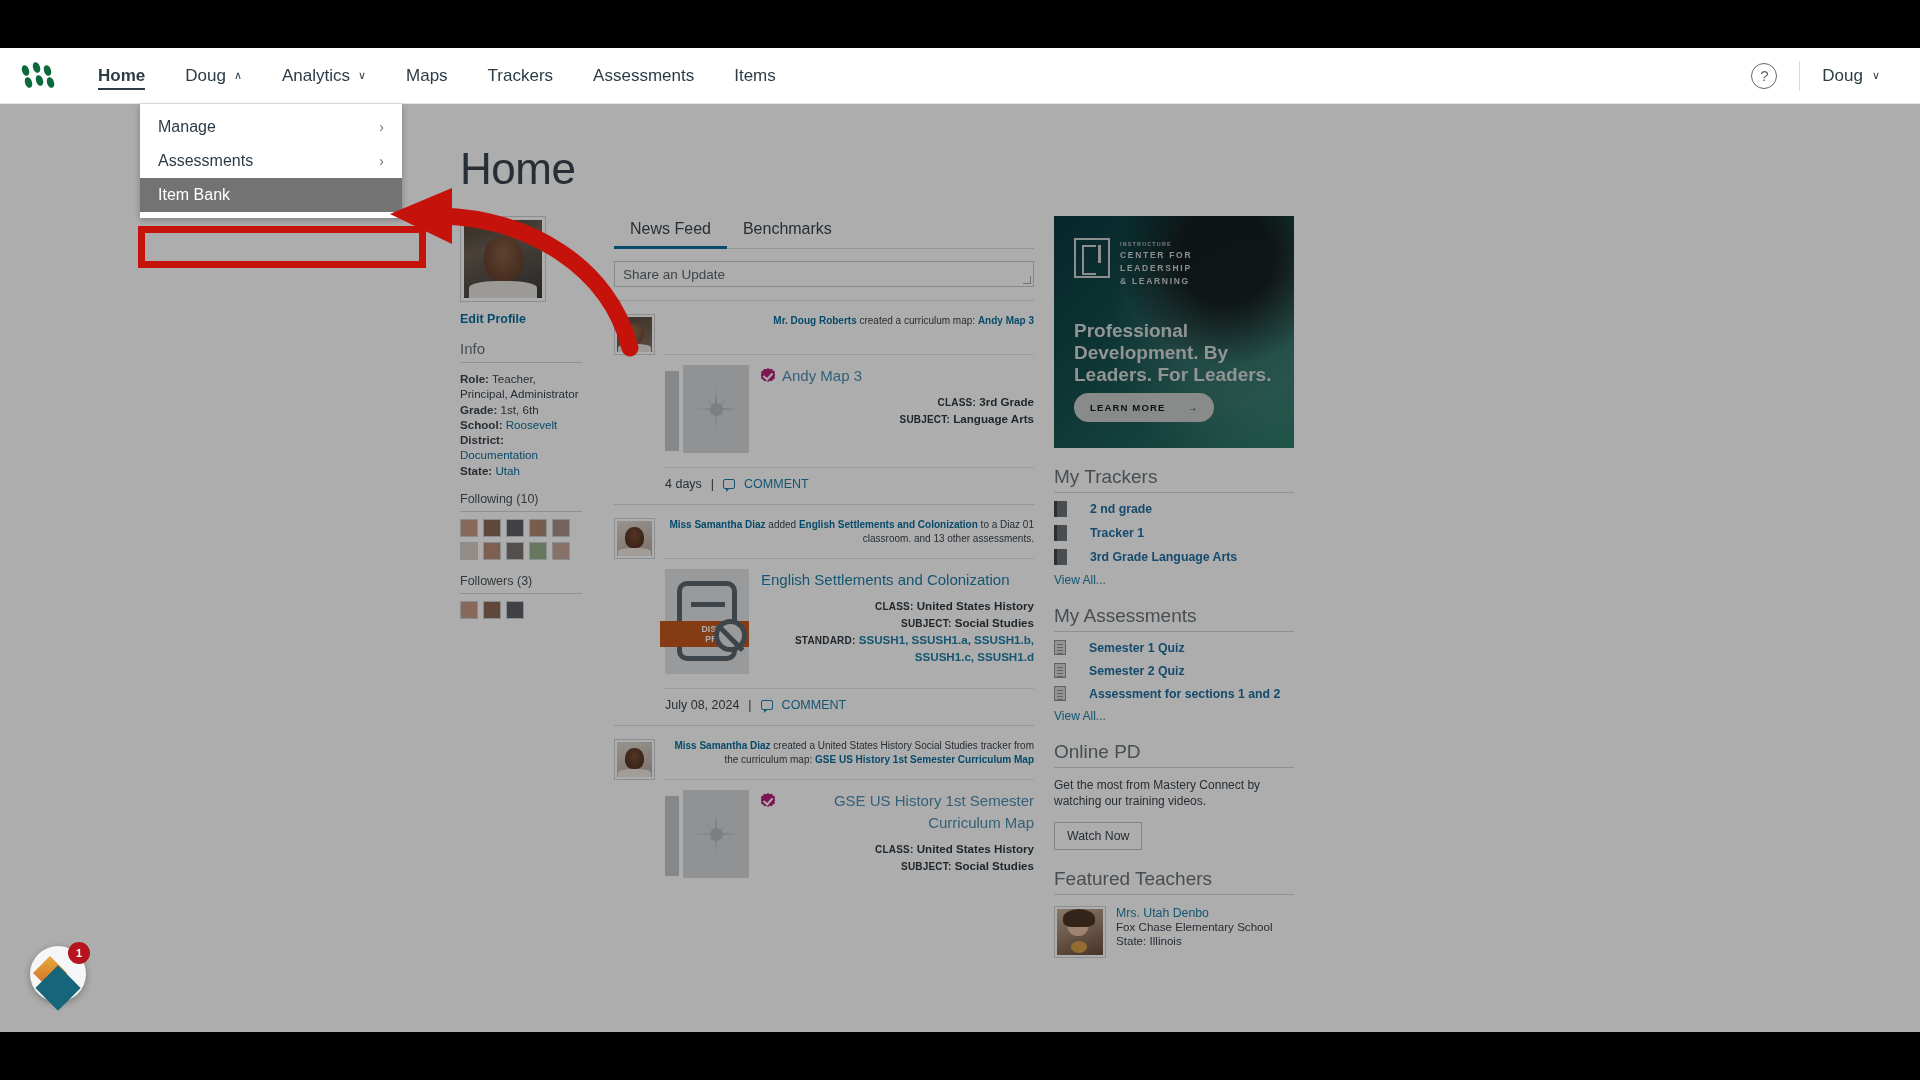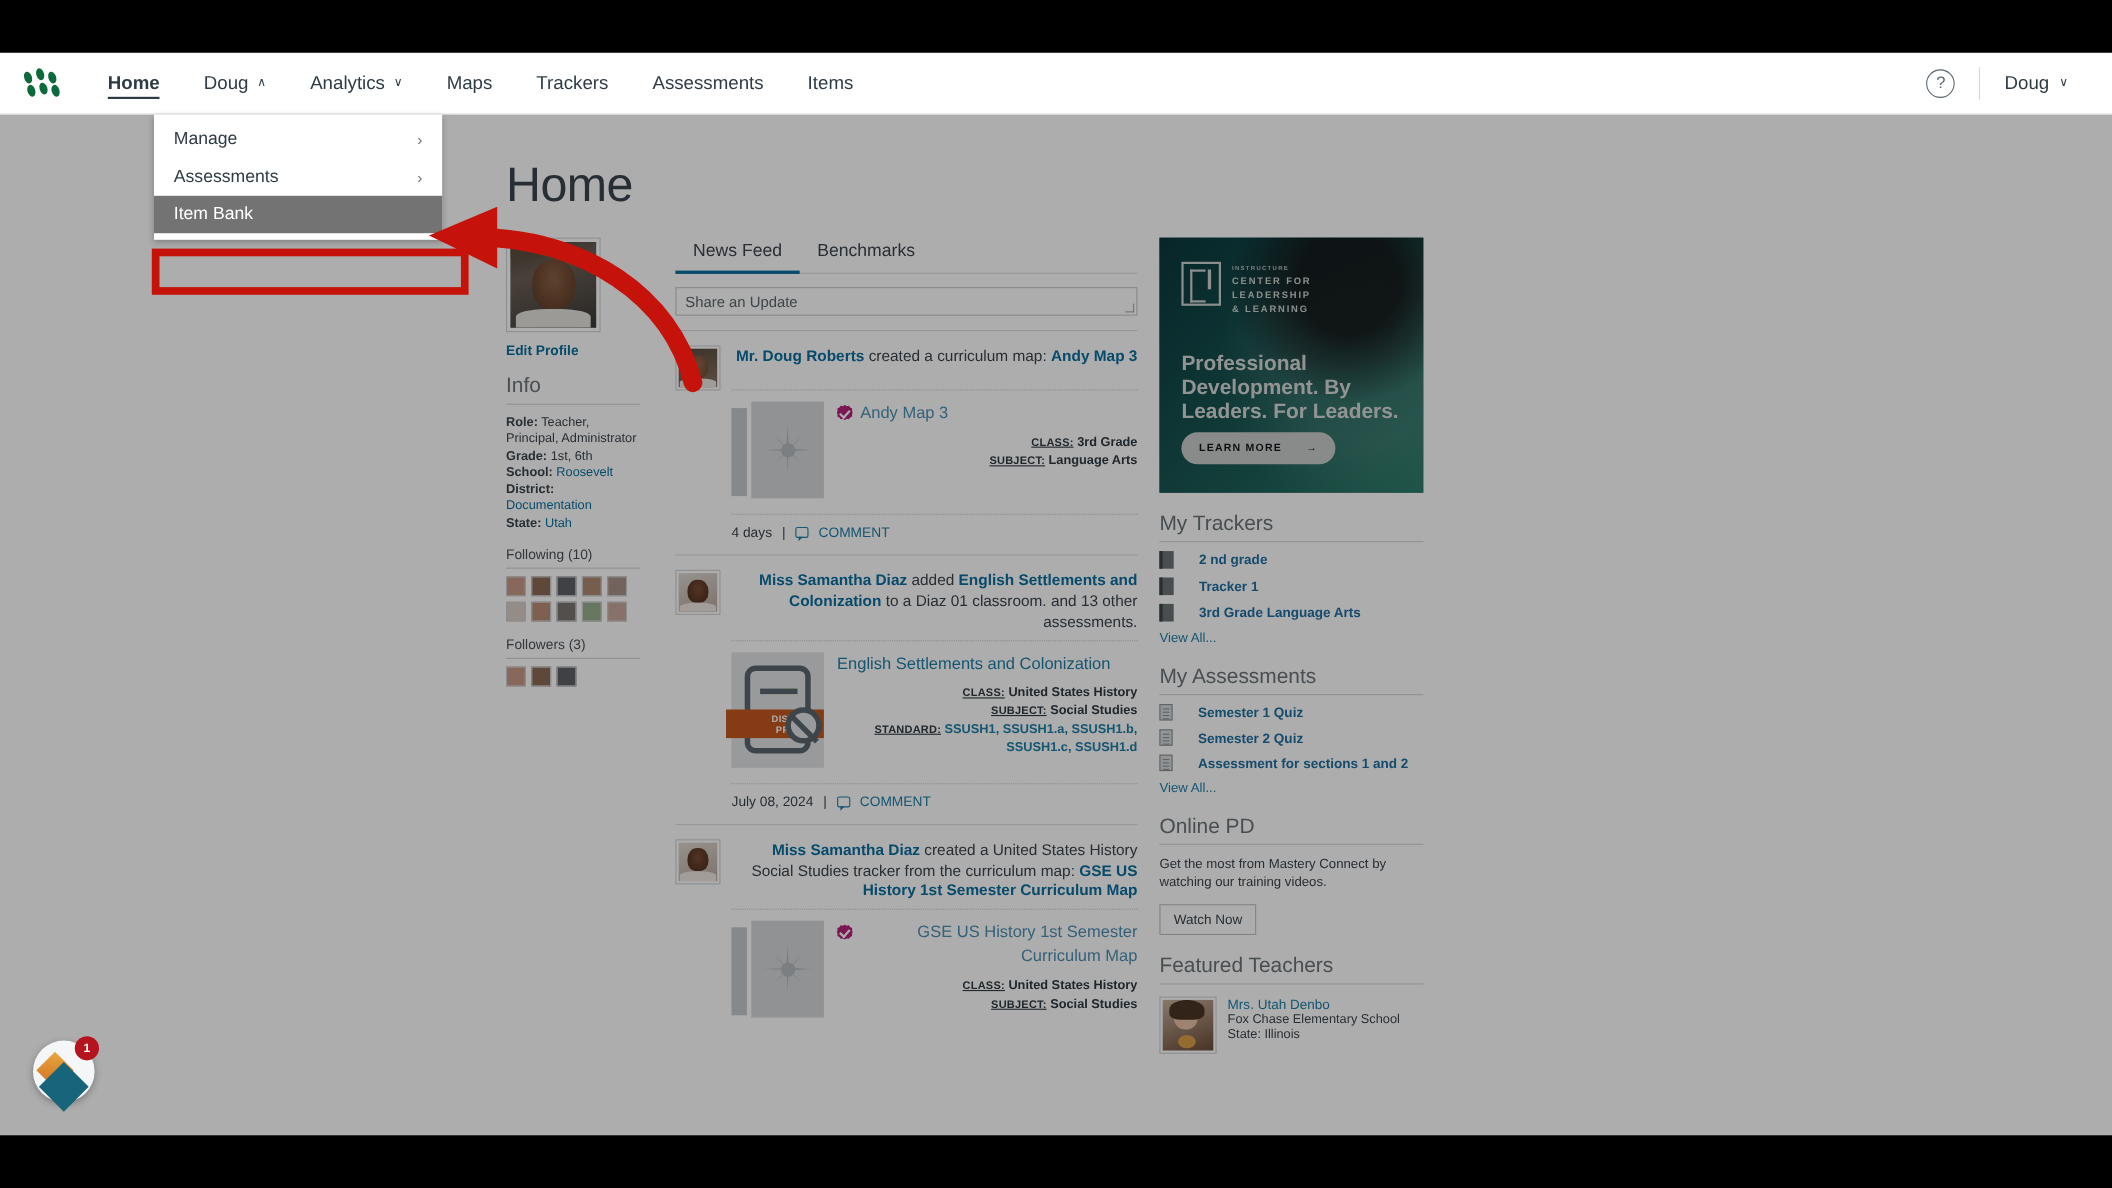--- a/index.html
+++ b/index.html
@@ -101,21 +101,21 @@
   .avatar-big .ph .face {
      position:absolute; left:26%; top:20%; width:50%; height:58%; border-radius:46% 46% 42% 42%;
      background: radial-gradient(ellipse at 50% 40%, #8a6247 0%, #6b452f 70%, #523423 100%);
   }
   .avatar-big .ph .shirt {
      position:absolute; left:6%; bottom:0; width:88%; height:22%; background:#e6e3de; border-radius: 40% 40% 0 0;
   }
   .avatar-big .ph .shelf { position:absolute; left:0; top:8%; width:34%; height:10%; background:#5d4e3e; }
   .edit-profile { color:#0a6f9e; font-size: 12.5px; font-weight: bold; margin-top: 10px; display:block;}
   .sec-head {
-    font-size: 19px; color:#6a7479; font-weight:300; margin-top: 14px;
+    font-size: 15px; color:#6a7479; font-weight:300; margin-top: 14px;
     padding-bottom: 5px; border-bottom: 1px solid #d3d6d8;
   }
   .info-list { font-size: 11.6px; color:#3b454e; line-height: 1.32; margin-top: 8px; }
   .info-list b { font-weight: bold; }
   .info-list a { color:#0a6f9e; text-decoration:none;}
   .follow-head { color:#0a6f9e; font-size:12.5px; font-weight:bold; margin-top:14px; }
   .follow-head span { color:#4b5359; font-weight:normal; }
   .hr-thin { border-top:1px solid #d3d6d8; margin-top: 5px; }
   .thumbs { display:flex; flex-wrap: wrap; gap: 5px; margin-top: 7px; }
   .th { width: 18px; height: 18px; border:1px solid #cdd1d4; background:#b9a79a; }
@@ -137,21 +137,21 @@
   .post-head { display:flex; gap: 10px; }
   .post-av { width:41px; height:41px; flex:0 0 41px; border:1px solid #cfd3d6; padding:2px; background:#fff; }
   .post-av .inner { width:100%; height:100%; background:linear-gradient(160deg,#55493d,#8a7260); position:relative; overflow:hidden;}
   .post-av .inner .f { position:absolute; left:24%; top:16%; width:52%; height:60%; border-radius:46%;
       background: radial-gradient(ellipse at 50% 40%, #946a4c,#6b452f); }
   .post-av .inner .s { position:absolute; left:4%; bottom:0; width:92%; height:24%; background:#e9e6e1; border-radius:45% 45% 0 0;}
   .post-av.f2 .inner { background:linear-gradient(160deg,#ded8d2,#b8a79c); }
   .post-av.f2 .inner .f { background: radial-gradient(ellipse at 50% 40%, #7a4e36,#4a2b1c); border-radius:48% 48% 42% 42%; }
   .post-av.f2 .inner .s { background:#f0e7e4; }
   .post-text {
-    font-size: 14px; color:#3b454e; line-height:1.35; padding-bottom: 7px;
+    font-size: 10px; color:#3b454e; line-height:1.35; padding-bottom: 7px;
     border-bottom: 1px dotted #c9ccce; flex: 1;
   }
   .post-text a { color:#0a6f9e; font-weight:bold; text-decoration:none; }
   .post-body { display:flex; gap: 12px; margin-top: 10px; margin-left: 51px; }
   .map-tile { width: 84px; height: 88px; flex:0 0 84px; position:relative; }
   .map-tile .back { position:absolute; left:0; top:6px; width:14px; height:80px; background:#c6cacd;}
   .map-tile .front {
     position:absolute; left:18px; top:0; width:66px; height:88px; background:#d4d8db;
     display:flex; align-items:center; justify-content:center;
   }
@@ -193,21 +193,21 @@
   .bt-title.plain { color:#1f7fa8; }
   .badge-check {
     width:14px; height:14px; flex:0 0 14px; background:#b5247d; border-radius:4px; margin-top:3px;
     position:relative;
     clip-path: polygon(50% 0%,62% 9%,77% 6%,85% 18%,99% 24%,97% 39%,106% 50%,97% 61%,99% 76%,85% 82%,77% 94%,62% 91%,50% 100%,38% 91%,23% 94%,15% 82%,1% 76%,3% 61%,-6% 50%,3% 39%,1% 24%,15% 18%,23% 6%,38% 9%);
   }
   .badge-check::after {
     content:""; position:absolute; left:3.5px; top:3px; width:4px; height:7px;
     border-right:2px solid #fff; border-bottom:2px solid #fff; transform: rotate(42deg);
   }
-  .meta-k { font-weight:bold; font-size:10px; letter-spacing:.2px;text-decoration:underline; }
+  .meta-k { font-weight:bold; font-size:10px; letter-spacing:.2px; }
   .meta-v { font-weight:bold; }
   .bodytext a { color:#1f7fa8; text-decoration:none; font-weight:bold;}
   .post-foot {
     margin-left:51px; margin-top:14px; border-top:1px dotted #c9ccce; padding-top:9px;
     font-size:12.5px; color:#3b454e; display:flex; align-items:center; gap:9px;
   }
   .post-foot a { color:#1f7fa8; text-decoration:none; }
   .cbub { width:12px; height:10px; border:1.5px solid #1f7fa8; border-radius:2px; position:relative; display:inline-block;}
   .cbub::after { content:""; position:absolute; left:2px; bottom:-4px; border-left:4px solid #1f7fa8; border-bottom:4px solid transparent;}
 

